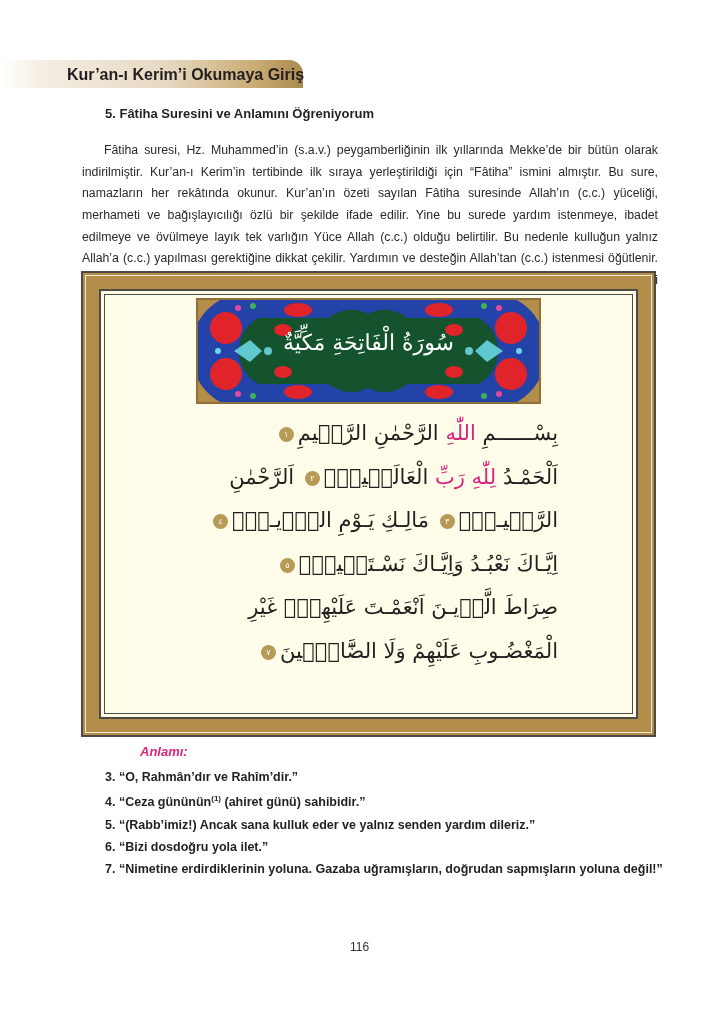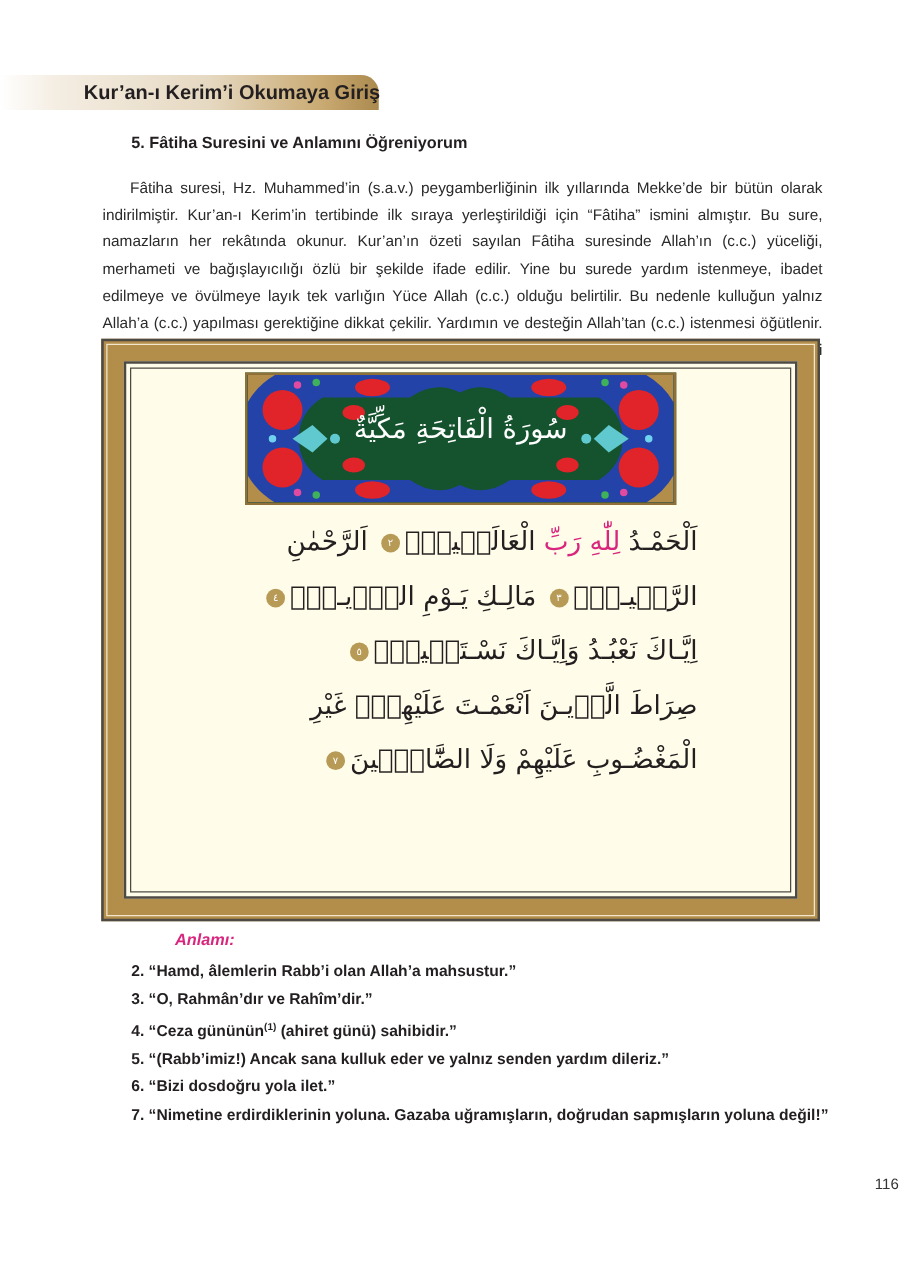--- a/index.html
+++ b/index.html
@@ -38,21 +38,21 @@
     .marker { display: inline-block; width: 15px; height: 15px; border-radius: 50%; background: #b69a56;
       color: #fff; font-size: 8px; line-height: 15px; text-align: center; vertical-align: middle;
       margin: 0 4px; font-family: "DejaVu Sans", sans-serif; direction: ltr; }
 
     .meaning-label { position: absolute; left: 108px; top: 744px; font-size: 13px; font-weight: bold;
       font-style: italic; color: #d8267e; margin-left: 32px; }
     .meanings { position: absolute; left: 105px; top: 766px; margin: 0; padding: 0; list-style: none; }
     .meanings li { font-size: 12.5px; font-weight: bold; line-height: 22.3px; color: #231f20; white-space: nowrap; }
     .meanings sup { font-size: 8px; }
 
-    .page-number { position: absolute; left: 0; right: 0; top: 940px; text-align: right; font-size: 12px; color: #333; }
+    .page-number { position: absolute; left: 0; right: 0; top: 940px; text-align: center; font-size: 12px; color: #333; }
   </style>
 </head>
 <body>
 
 <div class="header-bar"></div>
 <div class="header-title">Kur’an-ı Kerim’i Okumaya Giriş</div>
 
 <div class="section-title">5. Fâtiha Suresini ve Anlamını Öğreniyorum</div>
 <p class="intro">Fâtiha suresi, Hz. Muhammed’in (s.a.v.) peygamberliğinin ilk yıllarında Mekke’de bir bütün olarak indirilmiştir. Kur’an-ı Kerim’in tertibinde ilk sıraya yerleştirildiği için “Fâtiha” ismini almıştır. Bu sure, namazların her rekâtında okunur. Kur’an’ın özeti sayılan Fâtiha suresinde Allah’ın (c.c.) yüceliği, merhameti ve bağışlayıcılığı özlü bir şekilde ifade edilir. Yine bu surede yardım istenmeye, ibadet edilmeye ve övülmeye layık tek varlığın Yüce Allah (c.c.) olduğu belirtilir. Bu nedenle kulluğun yalnız Allah’a (c.c.) yapılması gerektiğine dikkat çekilir. Yardımın ve desteğin Allah’tan (c.c.) istenmesi öğütlenir. Dua niteliğinde bir sure olduğu için sonunda “Allah’ım dualarımı kabul et.” anlamına gelen “âmin” ifadesi kullanılır.</p>
 
@@ -96,30 +96,30 @@
     <circle cx="55" cy="96" r="3" fill="#3fb15a"></circle>
     <circle cx="301" cy="94" r="3" fill="#e04aa0"></circle>
     <circle cx="286" cy="96" r="3" fill="#3fb15a"></circle>
     <circle cx="20" cy="51" r="3" fill="#6fd3f0"></circle>
     <circle cx="321" cy="51" r="3" fill="#6fd3f0"></circle>
   </svg>
   <div class="surah-title">سُورَةُ الْفَاتِحَةِ مَكِّيَّةٌ</div>
 </div>
 
 <div class="verses" id="verses">
+    <div class="verse-line"><span>بِسْــــــمِ </span><span class="hl">اللّٰهِ</span><span> الرَّحْمٰنِ الرَّح۪يمِ</span><span class="marker">١</span></div>
     <div class="verse-line"><span>اَلْحَمْـدُ </span><span class="hl">لِلّٰهِ رَبِّ</span><span> الْعَالَم۪ينَۙ</span><span class="marker">٢</span><span> اَلرَّحْمٰنِ</span></div>
     <div class="verse-line"><span>الرَّح۪يـمِۙ</span><span class="marker">٣</span><span> مَالِـكِ يَـوْمِ الدّ۪يـنِۜ</span><span class="marker">٤</span></div>
     <div class="verse-line"><span>اِيَّـاكَ نَعْبُـدُ وَاِيَّـاكَ نَسْـتَع۪ينُۜ</span><span class="marker">٥</span></div>
     <div class="verse-line"><span>صِرَاطَ الَّذ۪يـنَ اَنْعَمْـتَ عَلَيْهِمْۙ غَيْرِ</span></div>
     <div class="verse-line"><span>الْمَغْضُـوبِ عَلَيْهِمْ وَلَا الضَّٓالّ۪ينَ</span><span class="marker">٧</span></div>
   </div>
 
 <div class="meaning-label">Anlamı:</div>
 <ol class="meanings" id="meanings">
-    <li><span>2. “Hamd, âlemlerin Rabb’i olan Allah’a mahsustur.”</span></li>
     <li><span>3. “O, Rahmân’dır ve Rahîm’dir.”</span></li>
     <li><span>4. “Ceza gününün</span><sup>(1)</sup><span> (ahiret günü) sahibidir.”</span></li>
     <li><span>5. “(Rabb’imiz!) Ancak sana kulluk eder ve yalnız senden yardım dileriz.”</span></li>
     <li><span>6. “Bizi dosdoğru yola ilet.”</span></li>
     <li><span>7. “Nimetine erdirdiklerinin yoluna. Gazaba uğramışların, doğrudan sapmışların yoluna değil!”</span></li>
   </ol>
 
 <div class="page-number">116</div>
 
 </body></html>

